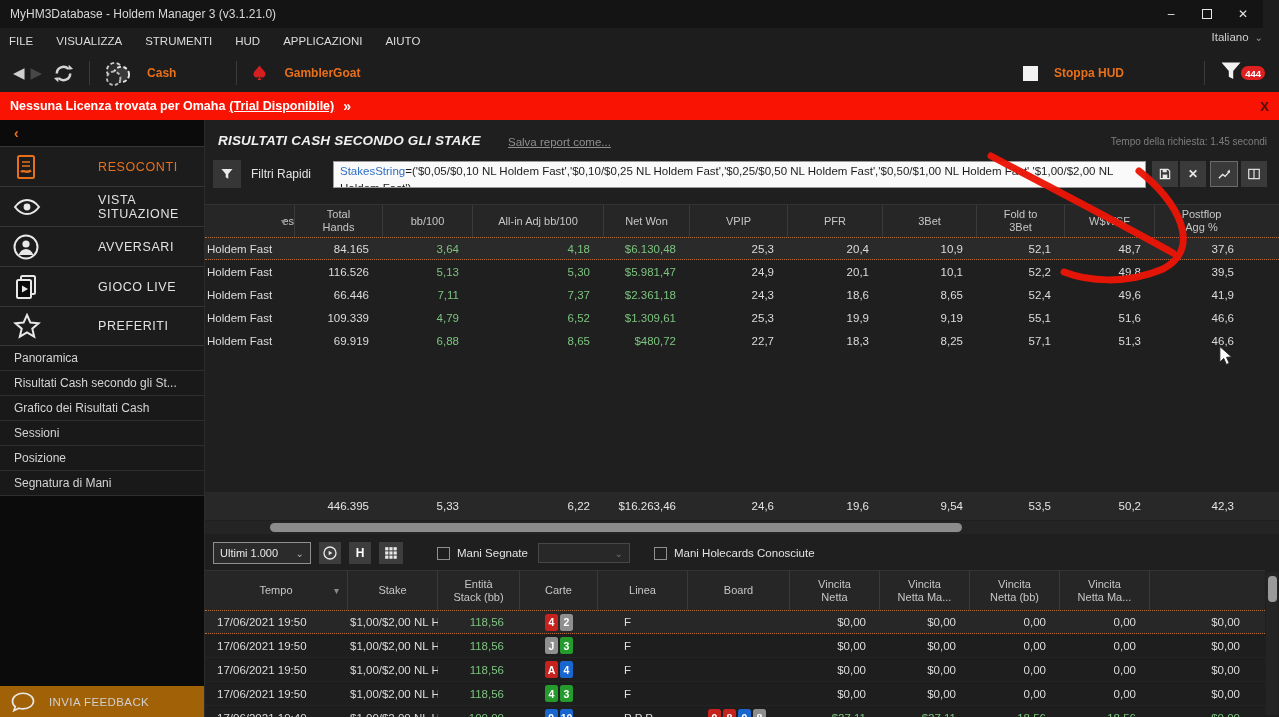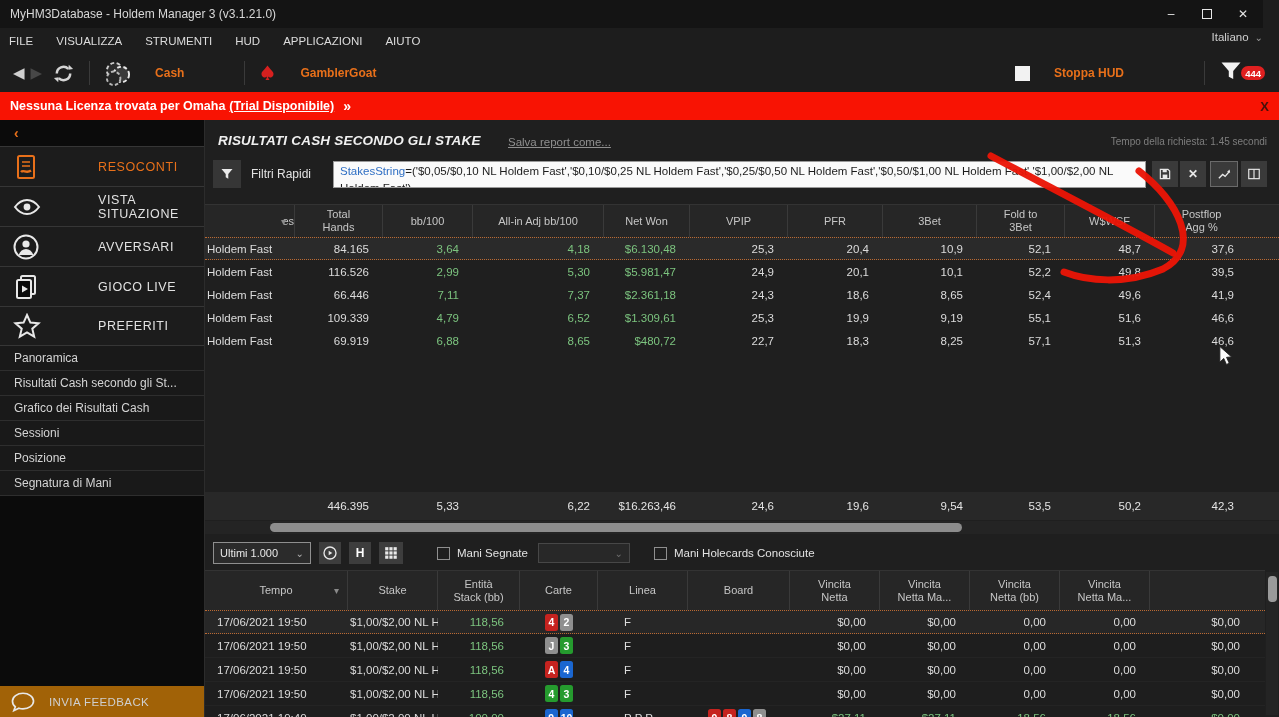--- a/index.html
+++ b/index.html
@@ -23,21 +23,21 @@
   .lang .chev { font-size:10px; color:#9a9a9a; }
 
   
   .toolbar { position:absolute; top:54px; left:0; right:0; height:38px; background:#1d1d1d;
              display:flex; align-items:center; }
   .navarrow { font-size:15px; margin-left:13px; }
   .navarrow.back { color:#cfcfcf; }
   .navarrow.fwd { color:#474747; margin-left:6px; }
   .refresh { margin-left:10px; display:grid; place-items:center; }
   .tsep { width:1px; height:24px; background:#3a3a3a; margin:0 14px; }
-  .tool-group { display:flex; align-items:center; gap:24px; }
+  .tool-group { display:flex; align-items:center; gap:16px; }
   .orange-label { color:#e8701a; font-weight:bold; font-size:12px; }
   .spacer { flex:1; }
   .stophud-box { width:15px; height:15px; background:#f2f2f2; }
   .filter-funnel-wrap { position:relative; width:46px; height:28px; margin-right:14px; }
   .badge { position:absolute; right:0; top:7px; background:#e02020; color:#fff; font-size:9.5px; font-weight:bold;
            border-radius:7px; padding:1.5px 4px; }
 
   
   .banner { position:absolute; top:92px; left:0; right:0; height:28px; background:#f81303;
             display:flex; align-items:center; padding:0 10px; color:#fff; font-weight:bold; font-size:12.5px; }
@@ -363,21 +363,21 @@
           <div class="cell">20,4</div>
           <div class="cell">10,9</div>
           <div class="cell">52,1</div>
           <div class="cell">48,7</div>
           <div class="cell">37,6</div>
           <div class="cell"></div>
         </div>
         <div class="srow sgrid">
           <div class="cell left">Holdem Fast</div>
           <div class="cell">116.526</div>
-          <div class="cell green">2,99</div>
+          <div class="cell green">5,13</div>
           <div class="cell green">5,30</div>
           <div class="cell green">$5.981,47</div>
           <div class="cell">24,9</div>
           <div class="cell">20,1</div>
           <div class="cell">10,1</div>
           <div class="cell">52,2</div>
           <div class="cell">49,8</div>
           <div class="cell">39,5</div>
           <div class="cell"></div>
         </div>

